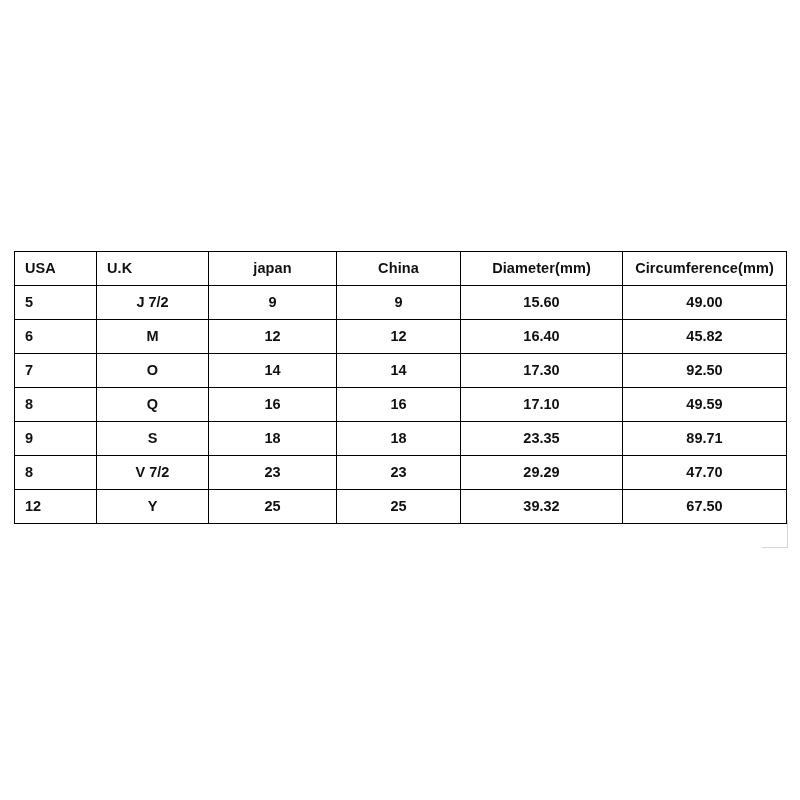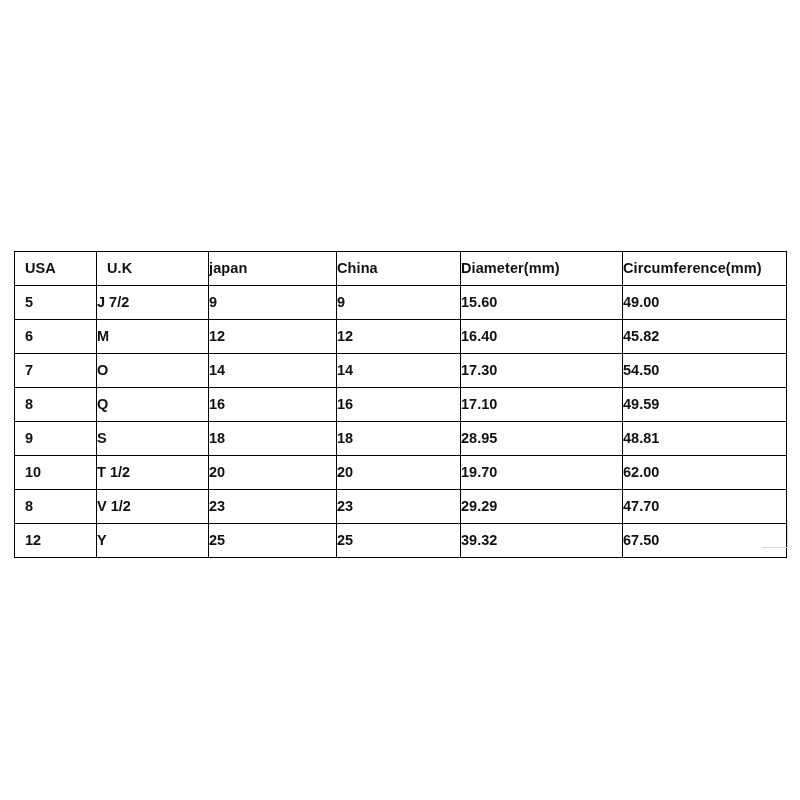--- a/index.html
+++ b/index.html
@@ -36,21 +36,21 @@
   }
   table.ring-size td, table.ring-size th {
     border: 1px solid #000000;
     height: 33px;
     font-size: 14.5px;
     color: #111111;
     font-weight: bold;
     padding: 0;
     line-height: 33px;
     vertical-align: middle;
-    text-align: left;
+    text-align: center;
     background: #ffffff;
   }
   
   table.ring-size thead th {
     font-size: 14.5px;
     font-weight: bold;
     letter-spacing: 0.1px;
   }
   table.ring-size thead th.h-left {
     text-align: left;
@@ -127,49 +127,41 @@
           <td>12</td>
           <td>16.40</td>
           <td>45.82</td>
         </tr>
         <tr>
           <td class="c-left">7</td>
           <td>O</td>
           <td>14</td>
           <td>14</td>
           <td>17.30</td>
-          <td>54.50</td>
+          <td>92.50</td>
         </tr>
         <tr>
           <td class="c-left">8</td>
           <td>Q</td>
           <td>16</td>
           <td>16</td>
           <td>17.10</td>
           <td>49.59</td>
         </tr>
         <tr>
           <td class="c-left">9</td>
           <td>S</td>
           <td>18</td>
           <td>18</td>
-          <td>28.95</td>
-          <td>48.81</td>
-        </tr>
-        <tr>
-          <td class="c-left">10</td>
-          <td>T 1/2</td>
-          <td>20</td>
-          <td>20</td>
-          <td>19.70</td>
-          <td>62.00</td>
+          <td>23.35</td>
+          <td>89.71</td>
         </tr>
         <tr>
           <td class="c-left">8</td>
-          <td>V 1/2</td>
+          <td>V 7/2</td>
           <td>23</td>
           <td>23</td>
           <td>29.29</td>
           <td>47.70</td>
         </tr>
         <tr>
           <td class="c-left">12</td>
           <td>Y</td>
           <td>25</td>
           <td>25</td>

